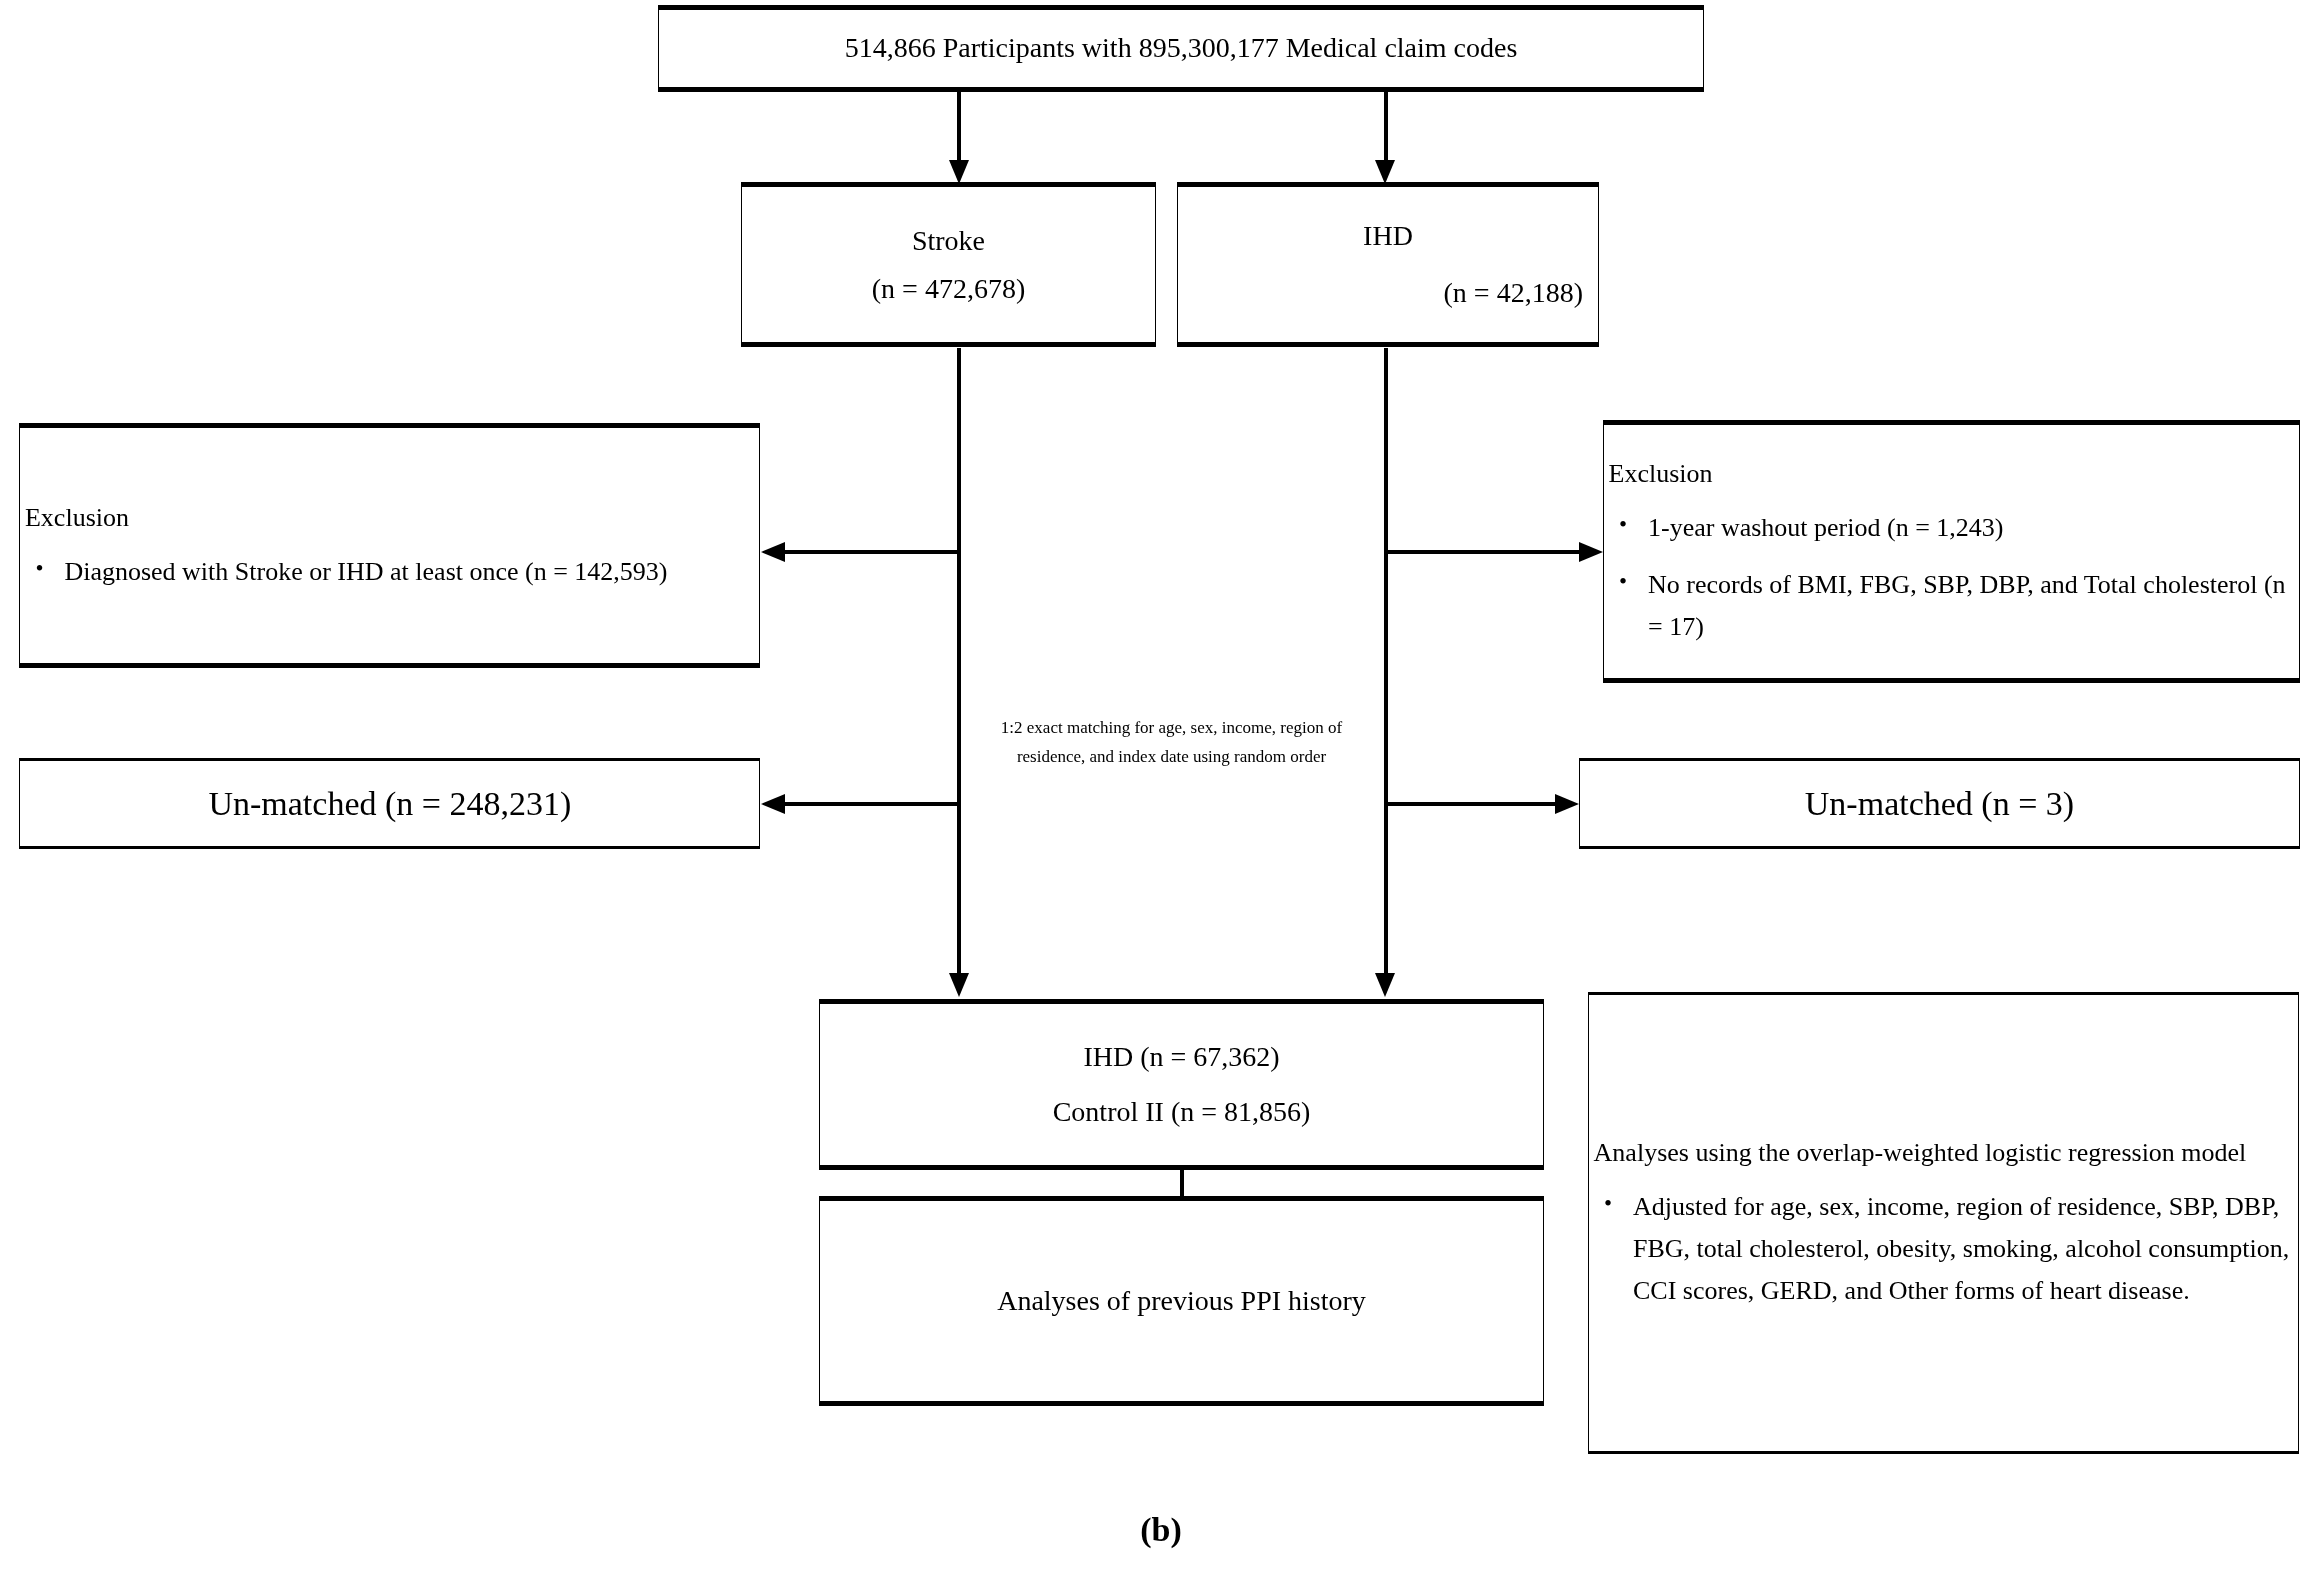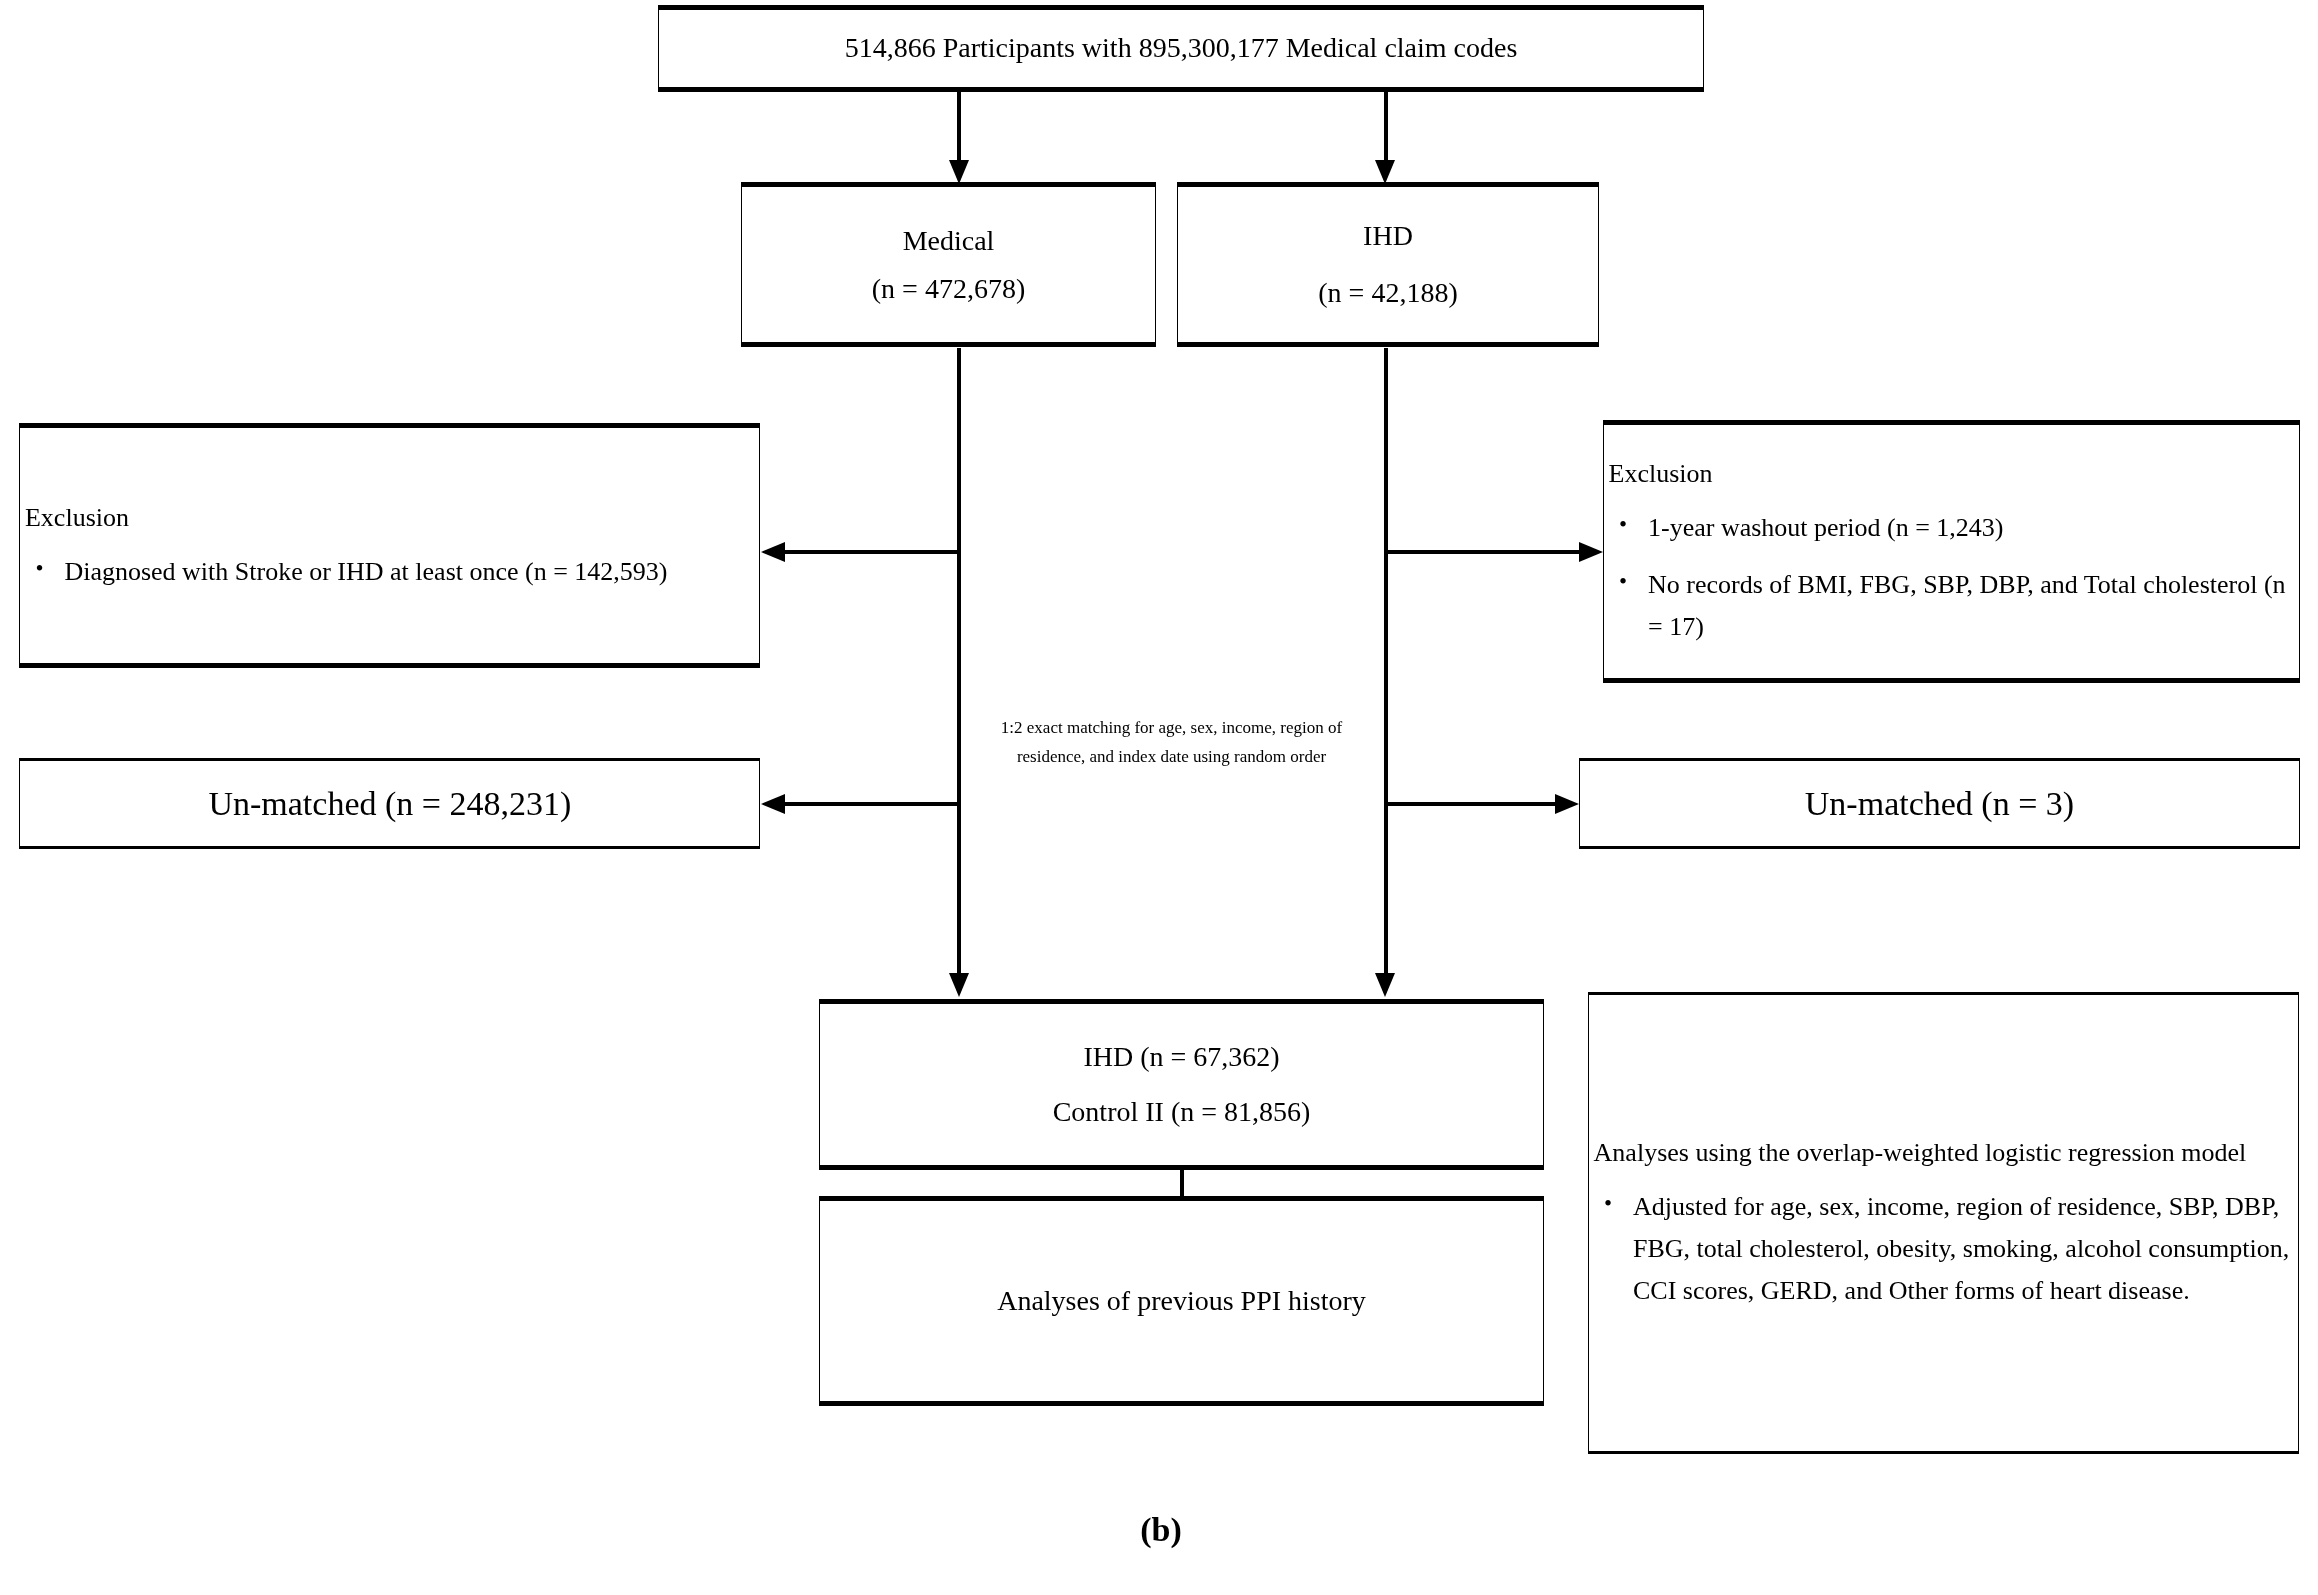--- a/index.html
+++ b/index.html
@@ -42,27 +42,27 @@
   <div class="box ctr" style="left:658px;top:4.6px;width:1046px;height:87px;">
     <div class="boxtxt big">514,866 Participants with 895,300,177 Medical claim codes</div>
   </div>
 
   <div class="vline" style="left:957px;top:91px;height:75px;"></div>
   <div class="arrowhead ah-down" style="left:949px;top:160px;"></div>
   <div class="vline" style="left:1384px;top:91px;height:75px;"></div>
   <div class="arrowhead ah-down" style="left:1375px;top:160px;"></div>
 
   <div class="box ctr" style="left:741px;top:182px;width:415px;height:165px;">
-    <div class="boxtxt big">Medical</div>
+    <div class="boxtxt big">Stroke</div>
     <div class="boxtxt big" style="margin-top:6px;font-family:Liberation Serif, serif;">(n = 472,678)</div>
   </div>
 
   <div class="box ctr" style="left:1177px;top:182px;width:422px;height:165px;">
     <div class="boxtxt big">IHD</div>
-    <div class="boxtxt big" style="margin-top:15px;">(n = 42,188)</div>
+    <div class="boxtxt big" style="margin-top:15px;text-align:right;">(n = 42,188)</div>
   </div>
 
   <div class="vline" style="left:957px;top:348px;height:632px;"></div>
   <div class="arrowhead ah-down" style="left:949px;top:973px;"></div>
 
   <div class="vline" style="left:1384px;top:348px;height:632px;"></div>
   <div class="arrowhead ah-down" style="left:1375px;top:973px;"></div>
 
   <div class="box lft" style="left:19.4px;top:423px;width:741px;height:245px;">
     <div class="hdr">Exclusion</div>

